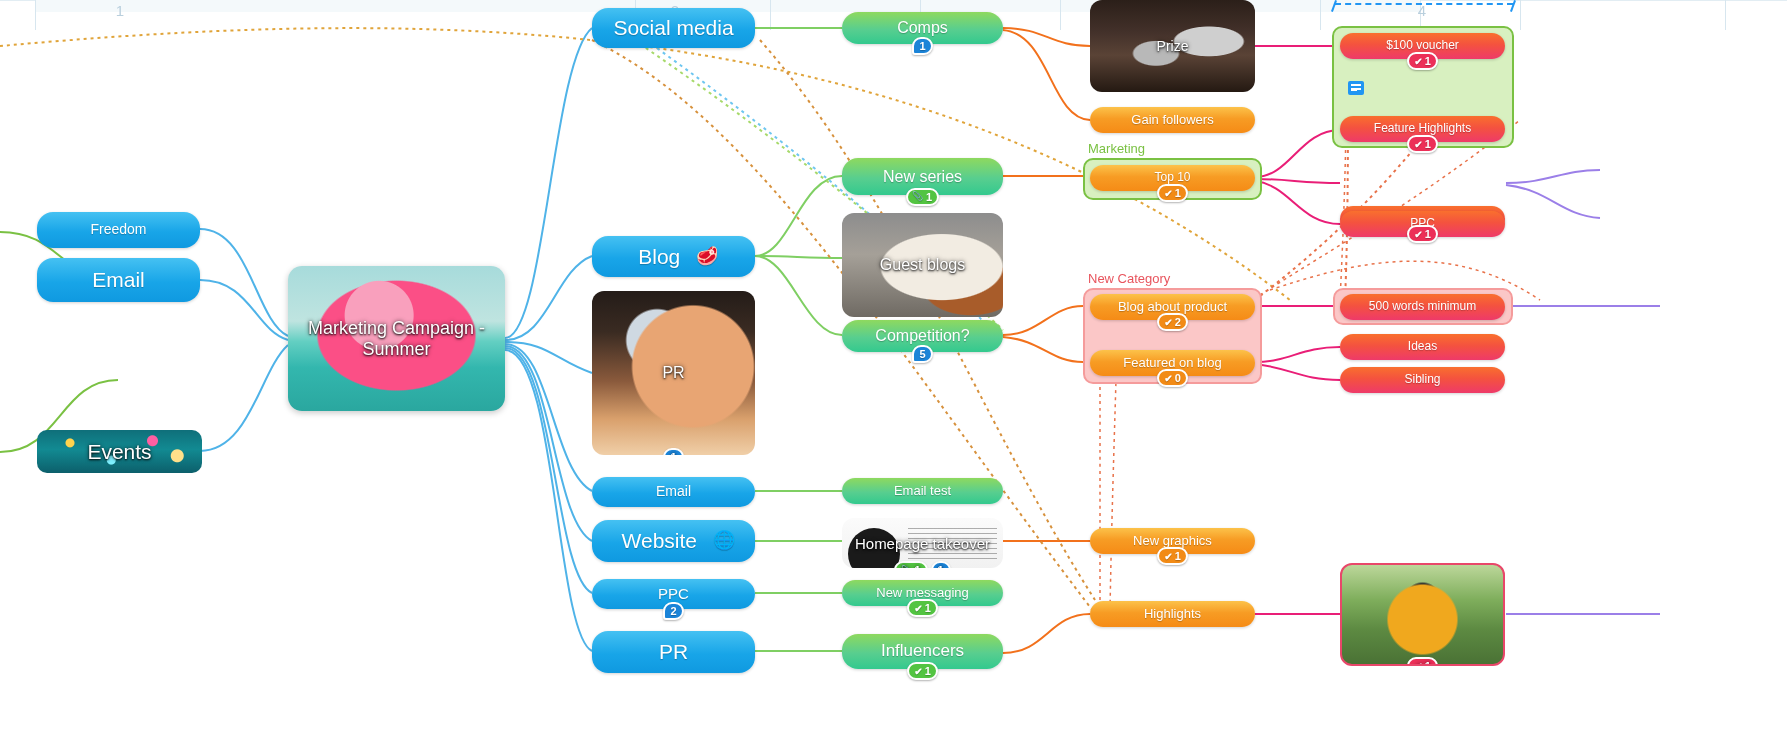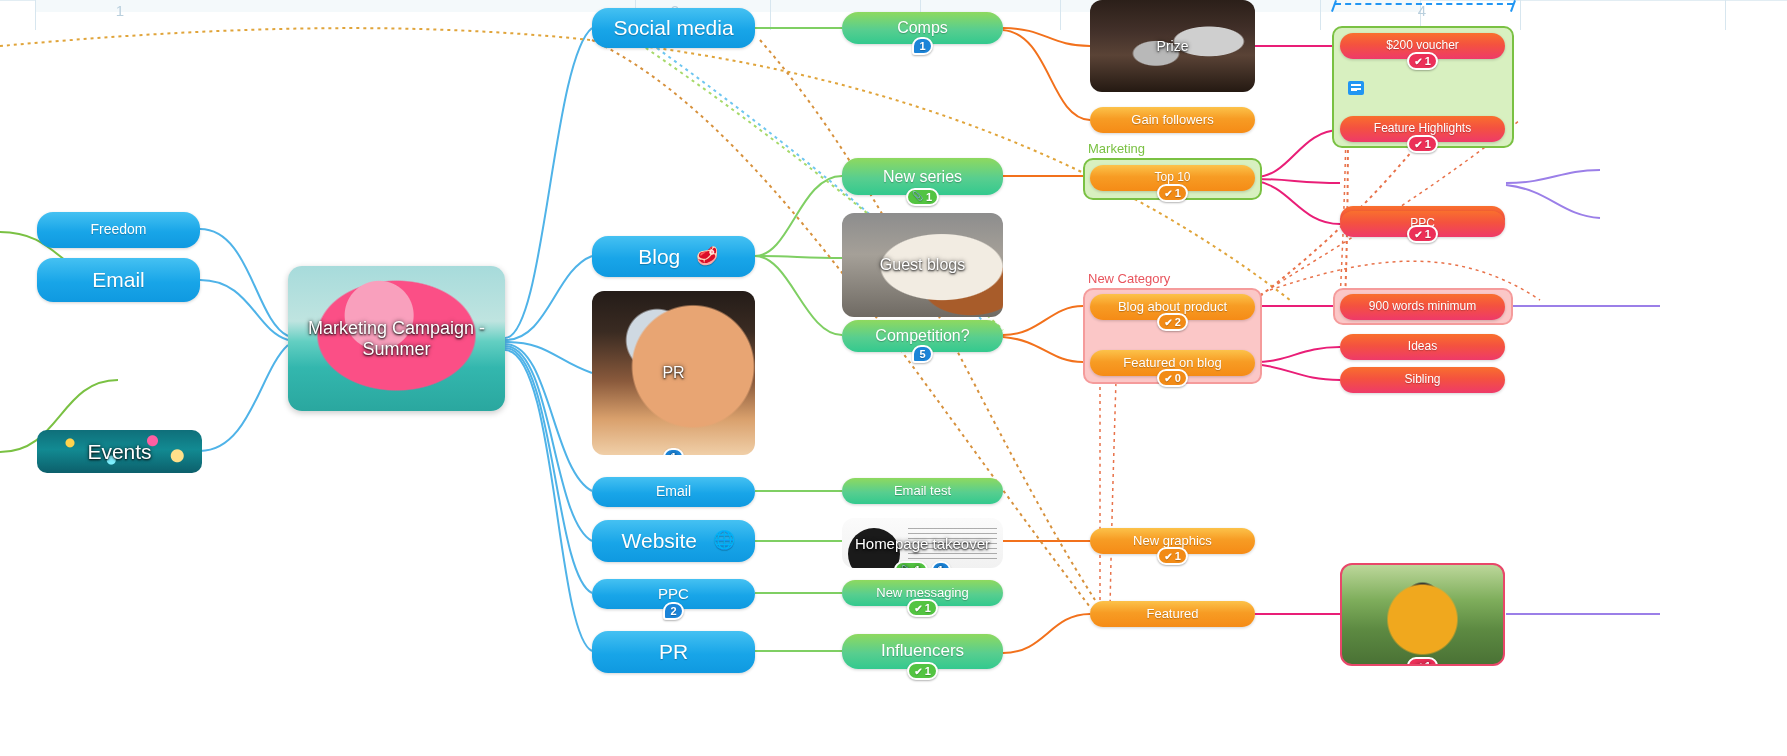--- a/index.html
+++ b/index.html
@@ -331,28 +331,28 @@
   </div>
 
   <div class="node orange" style="left:1090px;top:528px;width:165px;height:26px;font-size:13px;">
     <span class="lbl">New graphics</span>
     <div class="badges">
       <div class="badge b-orange b-white-check">1</div>
     </div>
   </div>
 
   <div class="node orange" style="left:1090px;top:601px;width:165px;height:26px;font-size:13px;">
-    <span class="lbl">Featured</span>
+    <span class="lbl">Highlights</span>
   </div>
 
   <div class="group group-green" style="left:1332px;top:26px;width:182px;height:122px;"></div>
   <div class="note-icon" style="left:1348px;top:81px;"></div>
 
   <div class="node redpink" style="left:1340px;top:33px;width:165px;height:26px;font-size:12px;">
-    <span class="lbl">$200 voucher</span>
+    <span class="lbl">$100 voucher</span>
     <div class="badges">
       <div class="badge b-red b-white-check">1</div>
     </div>
   </div>
 
   <div class="node redpink" style="left:1340px;top:116px;width:165px;height:26px;font-size:12px;">
     <span class="lbl">Feature Highlights</span>
     <div class="badges">
       <div class="badge b-red b-white-check">1</div>
     </div>
@@ -364,21 +364,21 @@
       <div class="badge b-red b-white-check">1</div>
     </div>
   </div>
 
   <div class="node redpink" style="left:1340px;top:211px;width:165px;height:26px;font-size:12px;">
     <span class="lbl">PPC</span>
   </div>
 
   <div class="group group-pink" style="left:1333px;top:288px;width:180px;height:37px;"></div>
   <div class="node redpink" style="left:1340px;top:294px;width:165px;height:26px;font-size:12px;">
-    <span class="lbl">900 words minimum</span>
+    <span class="lbl">500 words minimum</span>
   </div>
 
   <div class="node redpink" style="left:1340px;top:334px;width:165px;height:26px;font-size:12px;">
     <span class="lbl">Ideas</span>
   </div>
 
   <div class="node redpink" style="left:1340px;top:367px;width:165px;height:26px;font-size:12px;">
     <span class="lbl">Sibling</span>
   </div>
 

